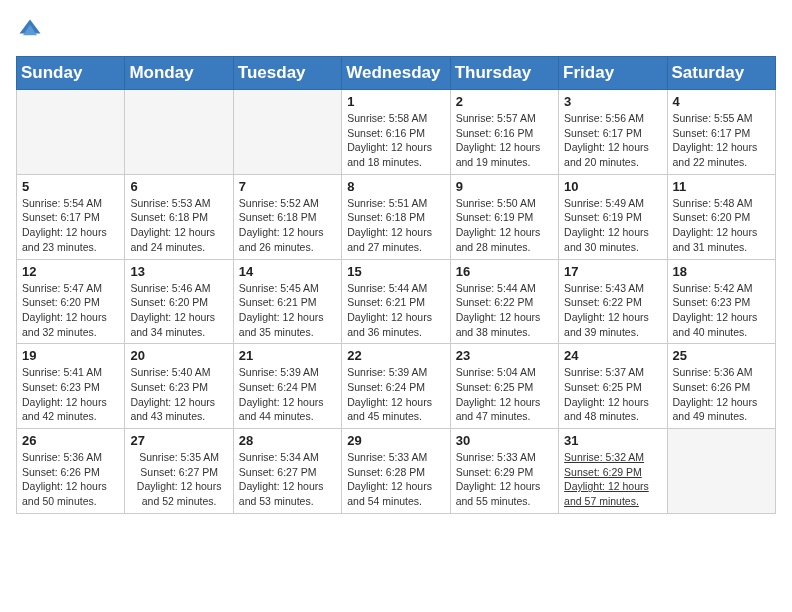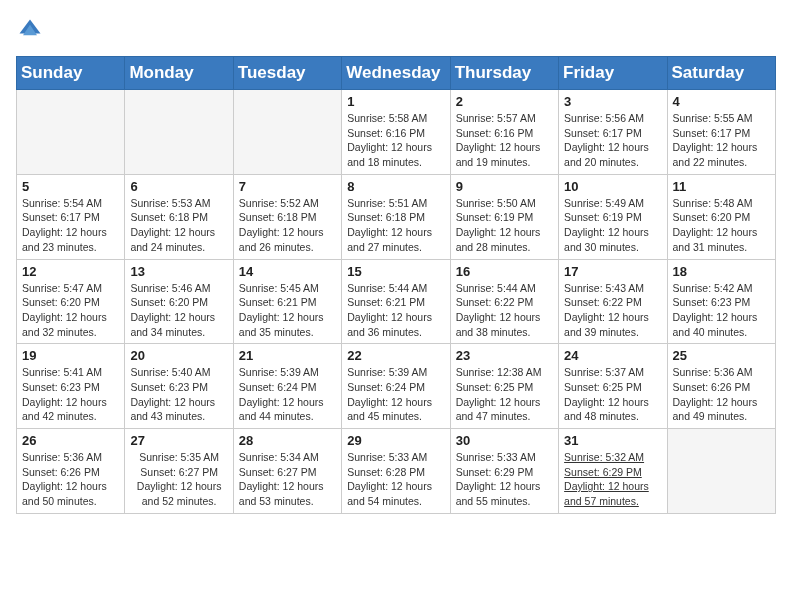--- a/index.html
+++ b/index.html
@@ -271,21 +271,21 @@
         </td>
         <td>
           <span class="day-num">22</span>
           <div class="day-info" style="white-space: pre-line;">Sunrise: 5:39 AM
 Sunset: 6:24 PM
 Daylight: 12 hours
 and 45 minutes.</div>
         </td>
         <td>
           <span class="day-num">23</span>
-          <div class="day-info" style="white-space: pre-line;">Sunrise: 12:38 AM
+          <div class="day-info" style="white-space: pre-line;">Sunrise: 5:04 AM
 Sunset: 6:25 PM
 Daylight: 12 hours
 and 47 minutes.</div>
         </td>
         <td>
           <span class="day-num">24</span>
           <div class="day-info" style="white-space: pre-line;">Sunrise: 5:37 AM
 Sunset: 6:25 PM
 Daylight: 12 hours
 and 48 minutes.</div>

